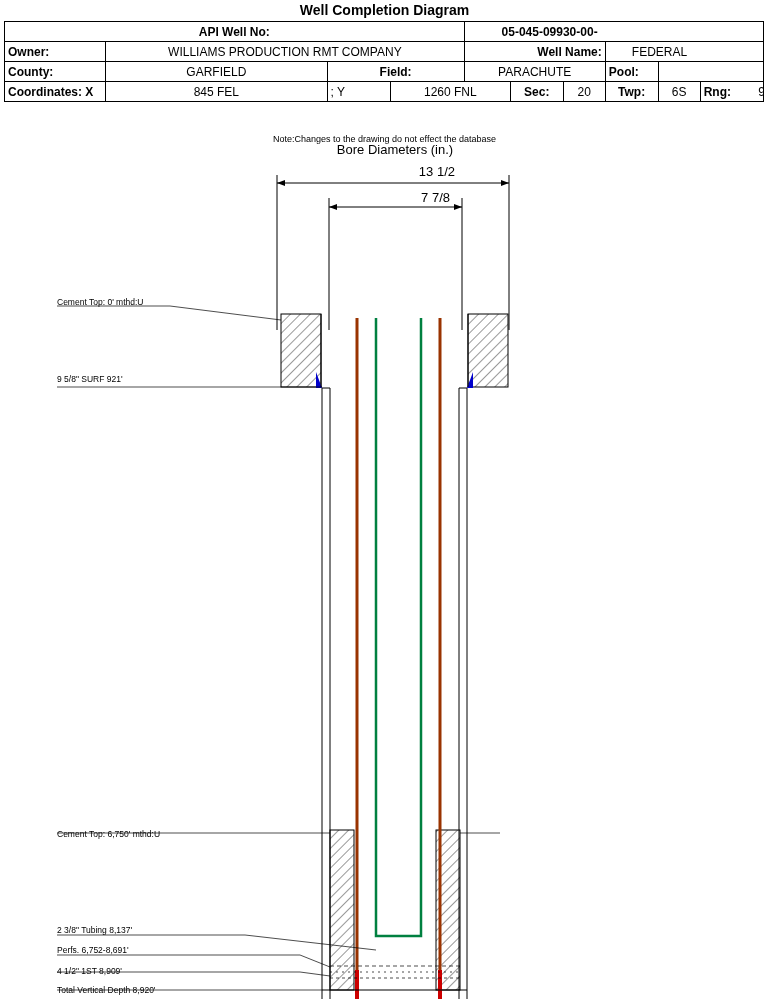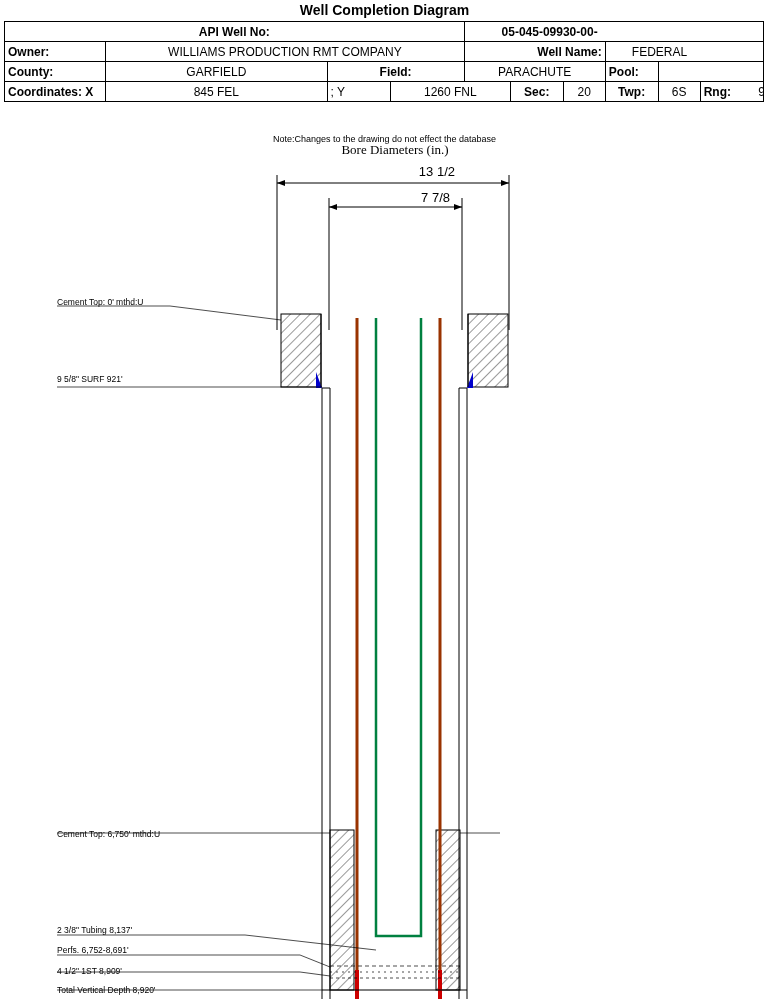--- a/index.html
+++ b/index.html
@@ -60,21 +60,20 @@
   }
 
   
   .bore-title {
     position: absolute;
     left: 280px;
     top: 142px;
     width: 230px;
     text-align: center;
     font-size: 13px;
-    font-family: Liberation Serif, serif;
   }
   .dim-label {
     position: absolute;
     font-size: 13px;
     text-align: right;
   }
 
   svg.overlay {
     position: absolute;
     left: 0;

